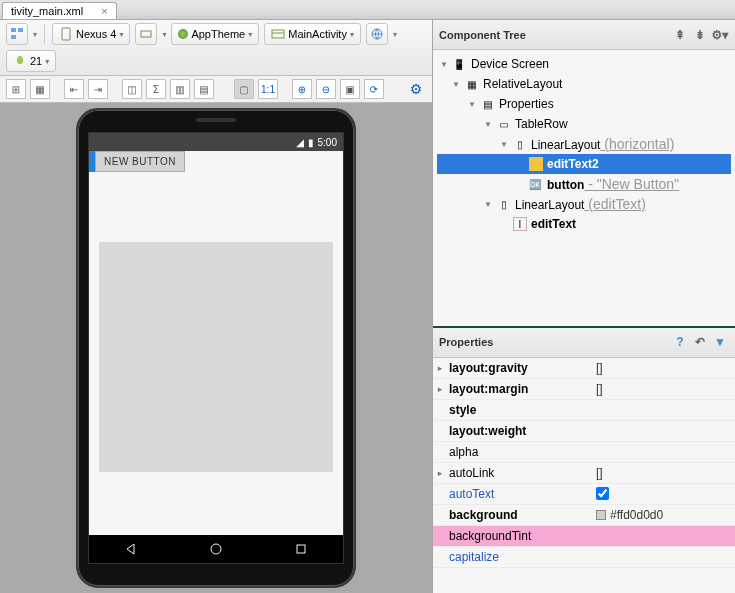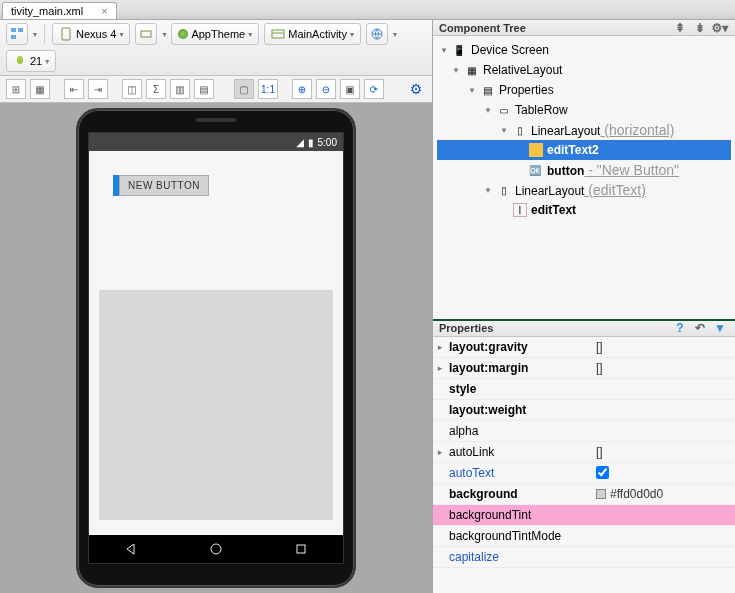--- a/index.html
+++ b/index.html
@@ -28,32 +28,32 @@
 .tbar2 { background: #f2f2f2; border-bottom: 1px solid #bdbdbd; padding: 3px 6px; display: flex; align-items: center; gap: 4px; }
 .ib { width: 20px; height: 20px; border: 1px solid #c0c0c0; background: #fff; display: inline-flex; align-items: center; justify-content: center; font-size: 10px; color: #555; cursor: pointer; }
 .ib.blue { color: #0a5acb; }
 .gear { color: #0a5acb; }
 
 
 .preview { flex: 1; display: flex; align-items: center; justify-content: center; background: #a9a9a9; }
 .phone { width: 280px; height: 480px; background: #111; border: 2px solid #3a3a3a; border-radius: 22px; padding: 22px 10px; box-shadow: inset 0 0 0 1px #555; position: relative; }
 .screen { width: 100%; height: 100%; background: #f6f6f6; border: 1px solid #333; position: relative; overflow: hidden; }
 .statusbar { height: 18px; background: #444; color: #fff; display: flex; justify-content: flex-end; align-items: center; padding: 0 6px; font-size: 10px; gap: 4px; }
-.newbtn-wrap { display: flex; padding: 24px; gap: 0; }
+.newbtn-wrap { display: flex; padding: 0; gap: 0; }
 .sel-handle { width: 6px; background: #1d85de; }
 .newbtn { background: #d4d4d4; border: 1px solid #aaa; font-size: 10px; padding: 4px 8px; letter-spacing: .5px; color: #333; }
 .editarea { margin: 70px 10px 10px 10px; height: 230px; background: #d8d8d8; }
 .navbar { position: absolute; bottom: 0; left: 0; right: 0; height: 28px; background: #000; display: flex; justify-content: space-around; align-items: center; }
 .navbar svg { stroke: #eee; fill: none; }
 
 
 .speaker { position: absolute; top: 8px; left: 50%; transform: translateX(-50%); width: 40px; height: 4px; background: #333; border-radius: 3px; }
 
 
-.panel-header { height: 16px; background: linear-gradient(#f1f1f1,#e4e4e4); border-bottom: 1px solid #c3c3c3; display: flex; align-items: center; padding: 0 6px; font-size: 11px; font-weight: 600; color: #333; }
+.panel-header { height: 30px; background: linear-gradient(#f1f1f1,#e4e4e4); border-bottom: 1px solid #c3c3c3; display: flex; align-items: center; padding: 0 6px; font-size: 11px; font-weight: 600; color: #333; }
 .panel-header .spacer { flex: 1; }
 .hicon { width: 18px; height: 18px; display: inline-flex; align-items: center; justify-content: center; font-size: 12px; color: #666; cursor: pointer; margin-left: 2px; }
 
 
 .tree { flex: 1; overflow: auto; padding: 4px 4px 6px 4px; font-size: 12px; min-height: 220px; }
 .node { display: flex; align-items: center; height: 20px; padding: 0 2px; gap: 4px; }
 .node .tw { width: 10px; text-align: center; color: #777; font-size: 9px; }
 .node .ic { width: 14px; height: 14px; display: inline-flex; align-items: center; justify-content: center; font-size: 10px; }
 .node .lbl { white-space: nowrap; }
 .node .muted { color: #999; font-size: 14px; text-decoration: underline; }
@@ -322,27 +322,20 @@
             </div>
             <div class="prow sel">
               <span class="arrow"></span>
               <span class="pname">backgroundTint</span>
               <span class="pval">
                 <span></span>
               </span>
             </div>
             <div class="prow">
               <span class="arrow"></span>
-              <span class="pname">backgroundTintMode</span>
-              <span class="pval">
-                <span></span>
-              </span>
-            </div>
-            <div class="prow">
-              <span class="arrow"></span>
               <span class="pname link">capitalize</span>
               <span class="pval">
                 <span></span>
               </span>
             </div>
           </div>
     </div>
   </div>
 </div>
 

